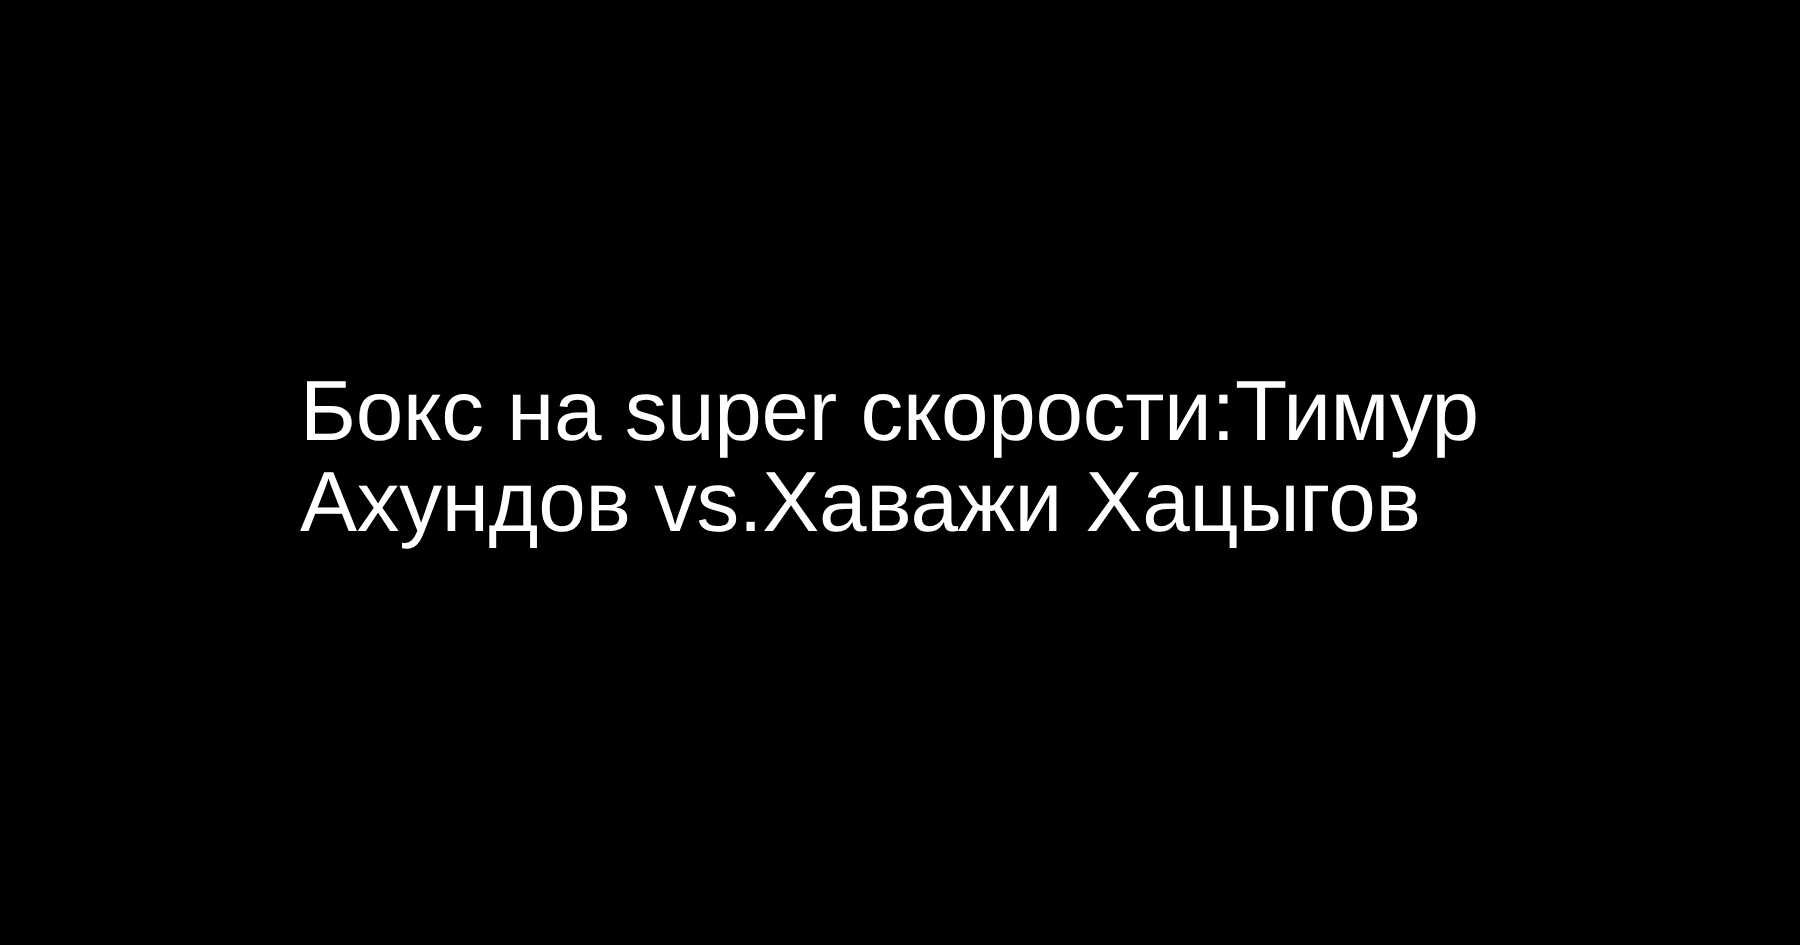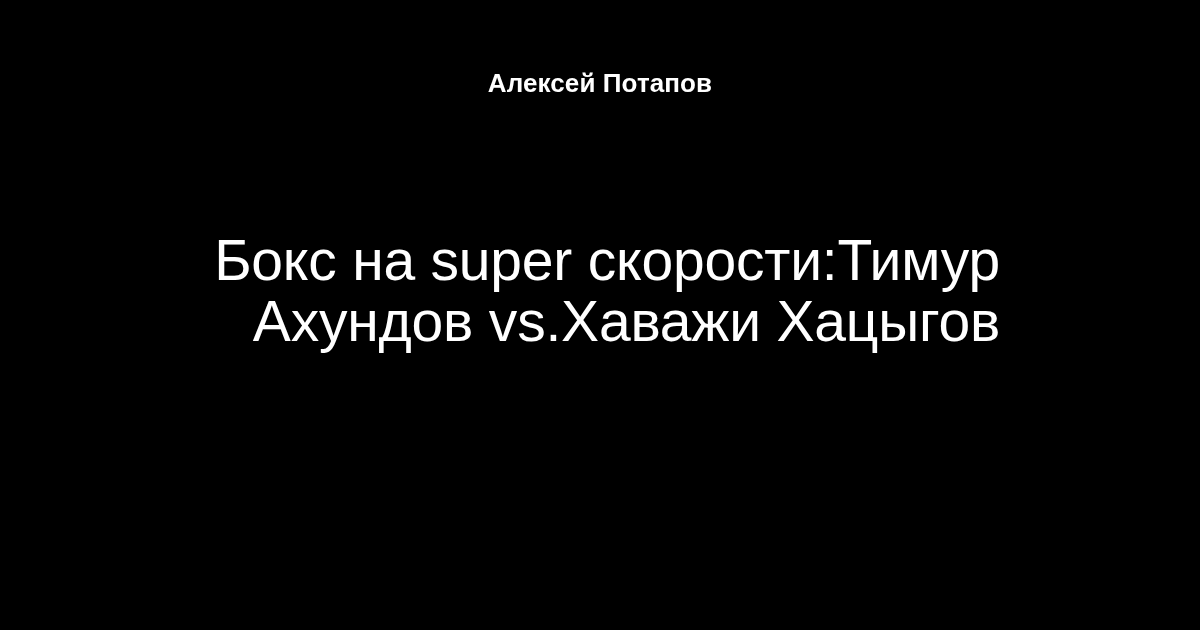--- a/index.html
+++ b/index.html
@@ -39,40 +39,37 @@
     font-weight: 700;
     color: #ffffff;
     letter-spacing: 0.1px;
     white-space: nowrap;
   }
 
   
   .headline-block {
     position: absolute;
     left: 200px;
-    top: 230px;
+    top: 244px;
     width: 800px;
-    text-align: right;
+    text-align: left;
   }
   .headline {
     margin: 0;
     font-size: 57px;
     font-weight: 400;
     line-height: 61px;
     color: #ffffff;
     letter-spacing: -0.2px;
     word-wrap: break-word;
   }
 </style>
 </head>
 <body>
 
 <div id="preview-card">
 
-  <div class="author-row">
-    <span class="author-name">Алексей Потапов</span>
-  </div>
 
   <div class="headline-block">
     <h1 class="headline">Бокс на super скорости:Тимур Ахундов vs.Хаважи Хацыгов</h1>
   </div>
 
 </div>
 
 </body></html>

